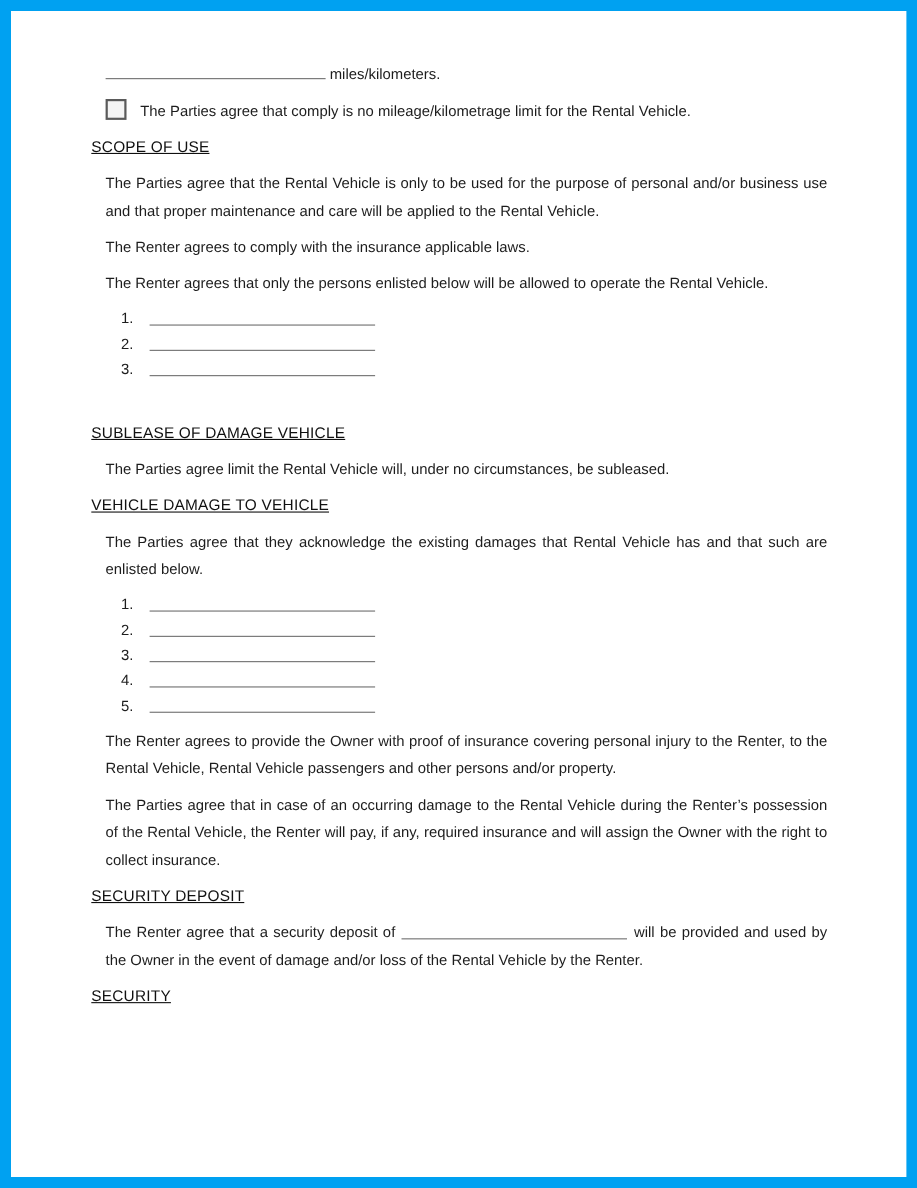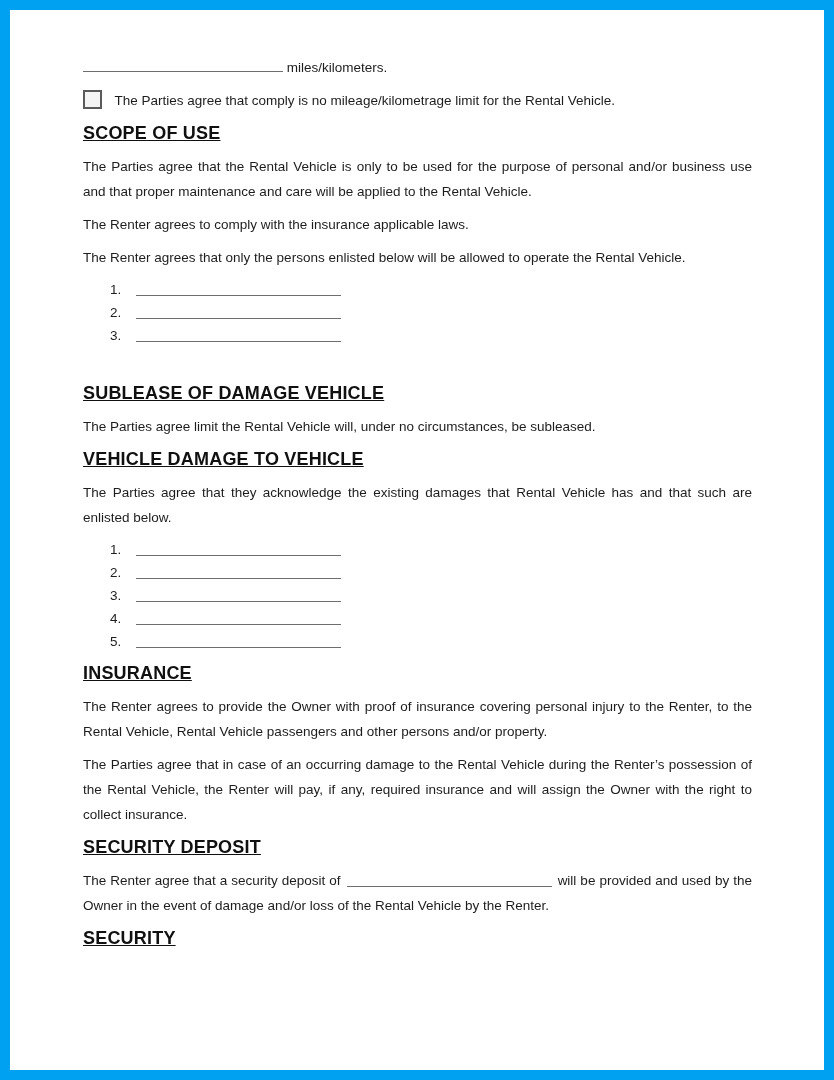--- a/index.html
+++ b/index.html
@@ -9,27 +9,27 @@
     width: 834px; height: 1080px;
     border: 10px solid #00a1f1;
     background: #ffffff;
     padding: 45px 72px 20px 73px;
     overflow: hidden;
   }
   .para, .row {
     font-size: 13.5px;
     line-height: 25px;
     color: #1d1d1d;
-    margin: 0 0 8px 0;
+    margin: 0 0 8px 13px;
   }
   .j { text-align: justify; }
   .heading {
-    font-size: 18px;
+    font-size: 14px;
     line-height: 25px;
-    font-weight: bold;
+    font-weight: normal;
     color: #101010;
     text-decoration: underline;
     letter-spacing: 0.2px;
     margin: 2px 0 8px 0;
   }
   .blank {
     display: inline-block;
     border-bottom: 1.5px solid #6e6e6e;
     height: 15px;
     vertical-align: baseline;
@@ -113,21 +113,20 @@
     <div class="list-row">
       <span class="num">4.</span>
       <span class="blank w205 list-blank"></span>
     </div>
     <div class="list-row">
       <span class="num">5.</span>
       <span class="blank w205 list-blank"></span>
     </div>
   </div>
 
-  <div class="heading">INSURANCE</div>
   <p class="para j">The Renter agrees to provide the Owner with proof of insurance covering personal injury to the Renter, to the Rental Vehicle, Rental Vehicle passengers and other persons and/or property.</p>
   <p class="para j">The Parties agree that in case of an occurring damage to the Rental Vehicle during the Renter’s possession of the Rental Vehicle, the Renter will pay, if any, required insurance and will assign the Owner with the right to collect insurance.</p>
 
   <div class="heading">SECURITY DEPOSIT</div>
   <p class="para j"><span>The Renter agree that a security deposit of</span><span class="blank w205 inline-blank"></span><span>will be provided and used by the Owner in the event of damage and/or loss of the Rental Vehicle by the Renter.</span></p>
 
   <div class="heading">SECURITY</div>
 
 </div>
 

